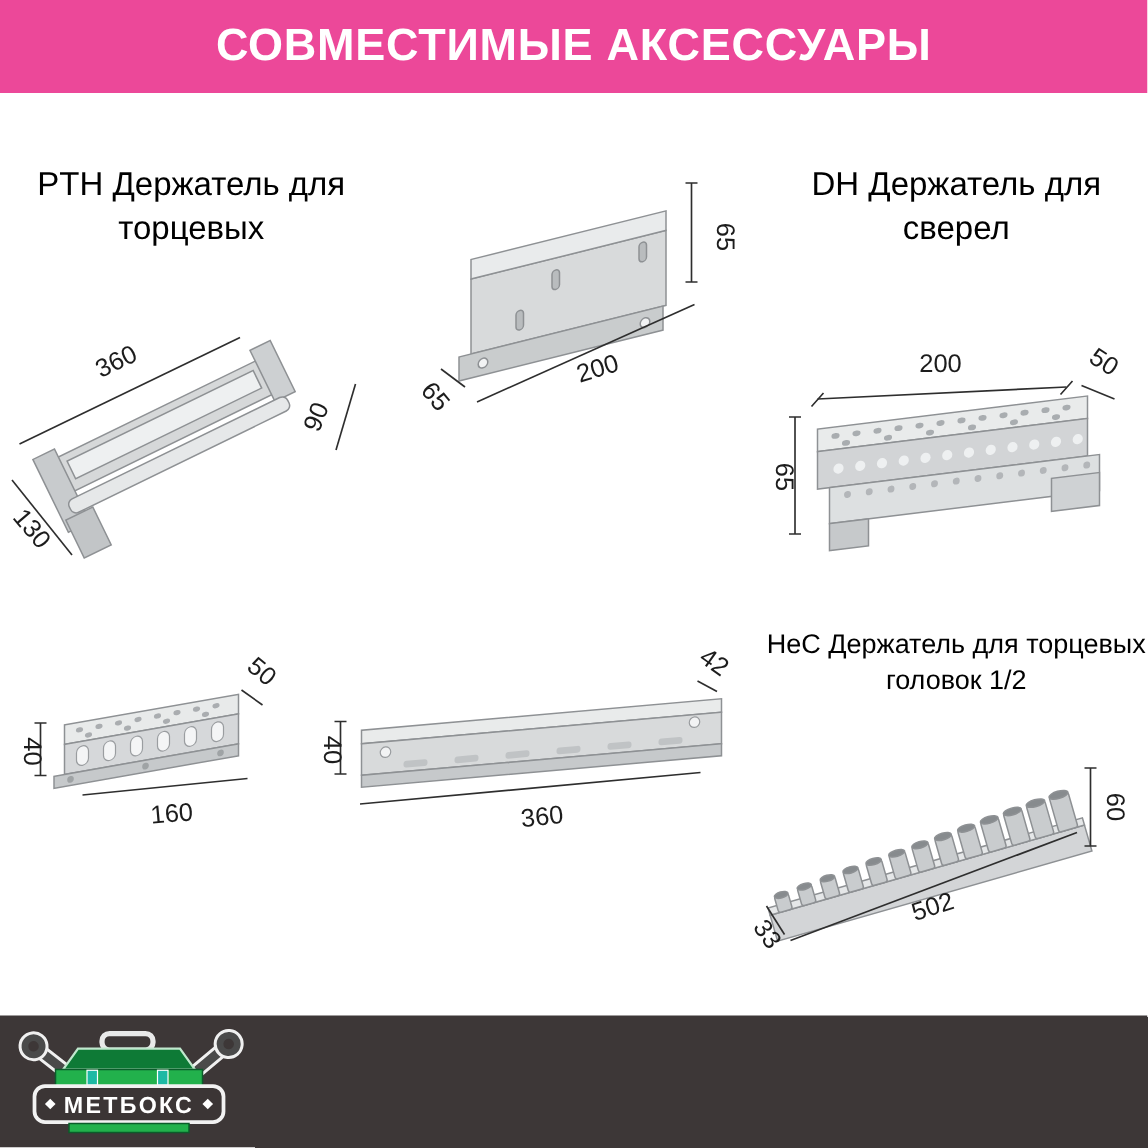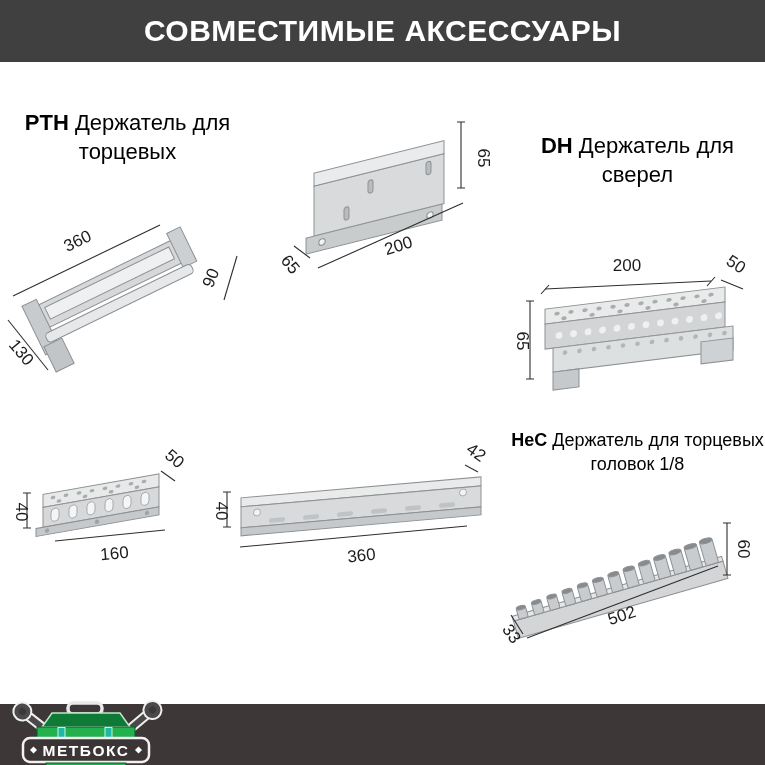--- a/index.html
+++ b/index.html
@@ -1,48 +1,48 @@
 <!DOCTYPE html>
 <html><head>
 <meta charset="utf-8">
 <style>
   html,body{margin:0;padding:0;}
   body{
     width:765px;height:765px;overflow:hidden;background:#ffffff;
     font-family:"Liberation Sans",sans-serif;position:relative;
   }
   .topbar{
-    height:62px;background:#404040;display:flex;align-items:center;justify-content:center;
+    height:62px;background:#ec4899;display:flex;align-items:center;justify-content:center;
   }
   .topbar h1{
     margin:0;color:#ffffff;font-size:30px;font-weight:bold;letter-spacing:.5px;
   }
   .content{
     display:grid;grid-template-columns:255px 255px 255px;padding-top:46px;
   }
   .cell{display:flex;flex-direction:column;align-items:center;}
   .title{
     text-align:center;color:#000;line-height:1.32;
   }
   .r1 .title{font-size:22px;height:100px;}
   .r2 .title{font-size:18px;height:82px;}
   .r2{margin-top:20px;}
-  .title b{font-weight:bold;}
+  .title b{font-weight:normal;}
   .c1 .title{max-width:212px;}
   .c2 .title{max-width:238px;}
-  .c3 .title{max-width:212px;margin-top:23px;}
+  .c3 .title{max-width:212px;}
   .c4 .title{max-width:172px;}
   .c5 .title{max-width:205px;}
   .c6 .title{max-width:272px;}
   svg.draw{align-self:flex-start;display:block;}
   .dim{font-size:17px;fill:#1c1c1c;text-anchor:middle;font-family:"Liberation Sans",sans-serif;}
   .dl{stroke:#2e2e2e;stroke-width:1.1;fill:none;}
   .shape{stroke:#8e9194;stroke-width:1;}
   .footer{
-    position:absolute;left:0;bottom:0;width:765px;height:61px;background:#3d3737;
+    position:absolute;left:0;bottom:0;width:765px;height:88px;background:#3d3737;
     display:flex;align-items:center;
   }
   .logo-text{
     font-family:"Liberation Sans",sans-serif;font-weight:bold;fill:#ffffff;letter-spacing:1.5px;
     font-size:15.5px;text-anchor:middle;
   }
 </style>
 </head>
 <body>
 
@@ -246,21 +246,21 @@
       </g>
       <text class="dim" x="11" y="82" transform="rotate(90 11 82)">40</text>
       <text class="dim" x="268" y="28" transform="rotate(35 268 28)">42</text>
       <text class="dim" x="157" y="132" transform="rotate(-6 157 132)">360</text>
     </svg>
   </div>
 
   <div class="cell r2 c6">
     <div class="title">
       <b>HeC</b>
-      <span>Держатель для торцевых головок 1/8</span>
+      <span>Держатель для торцевых головок 1/2</span>
     </div>
     <svg class="draw" style="margin-left:-20px" width="275" height="160" viewBox="0 0 275 160">
       <g class="shape" transform="rotate(-16 130 90)">
         <rect x="22" y="80" width="218" height="18" fill="#d3d5d7"></rect>
         <rect x="22" y="75" width="218" height="5" fill="#e5e7e8"></rect>
         <g>
           <rect x="28" y="69" width="9.5" height="11" rx="1.5" fill="#c9ccce"></rect>
             <ellipse cx="32.8" cy="69" rx="4.7" ry="2" fill="#878b8e"></ellipse>
           <rect x="44.2" y="67.9" width="9.8" height="12.1" rx="1.5" fill="#c9ccce"></rect>
             <ellipse cx="49.1" cy="67.9" rx="4.9" ry="2" fill="#878b8e"></ellipse>

